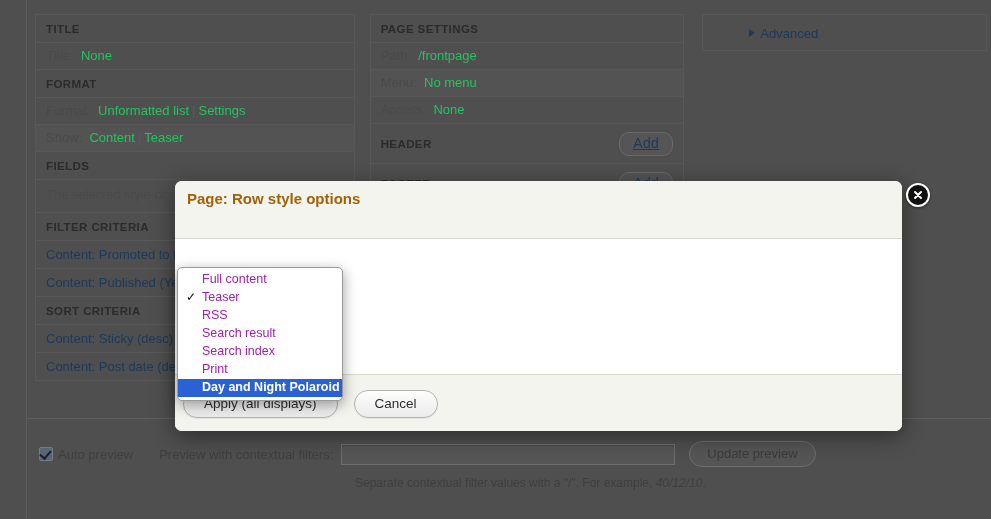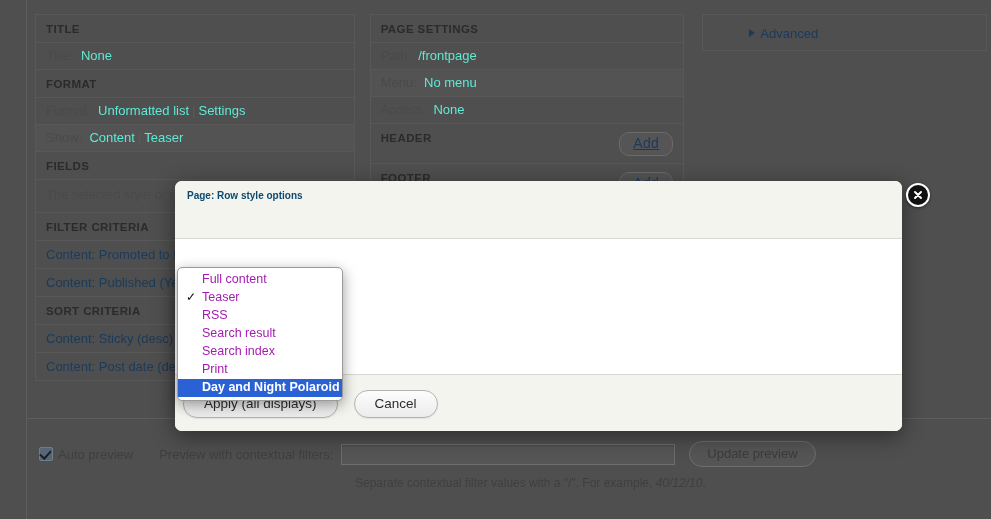--- a/index.html
+++ b/index.html
@@ -52,34 +52,35 @@
   }
 
   .sec-title {
     font-size: 11.5px;
     font-weight: bold;
     letter-spacing: 0.4px;
     color: #2b2b2b;
     padding: 8px 10px 7px 10px;
     border-bottom: 1px solid #585858;
     display: flex;
+    align-items: center;
     justify-content: space-between;
     background: transparent;
   }
   .sec-row {
     font-size: 13px;
     color: #4a4a4a;
     padding: 5px 10px 6px 10px;
     border-bottom: 1px solid #585858;
     white-space: nowrap;
     overflow: hidden;
   }
   .sec-row.alt { background: rgba(255,255,255,0.025); }
   .sec-row a, .lnk {
-    color: #5eead4;
+    color: #22c55e;
     text-decoration: none;
   }
   .sep {
     color: #5b5b5b;
     padding: 0 3px;
   }
   .desc {
     font-size: 13px;
     color: #4a4a4a;
     padding: 6px 10px 8px 10px;
@@ -209,23 +210,23 @@
     overflow: hidden;
   }
   .modal-header {
     background: #f4f4ef;
     border-bottom: 1px solid #d8d8d0;
     padding: 9px 0 7px 12px;
     height: 58px;
     box-sizing: border-box;
   }
   .modal-title {
-    font-size: 10px;
+    font-size: 15px;
     font-weight: bold;
-    color: #0c4a6e;
+    color: #a16207;
     margin: 0 0 8px 0;
   }
   .for-row {
     display: flex;
     align-items: center;
     font-size: 12.5px;
     color: #1a1a1a;
   }
   .for-label { font-weight: bold; margin-right: 7px; }
   .mac-select {

